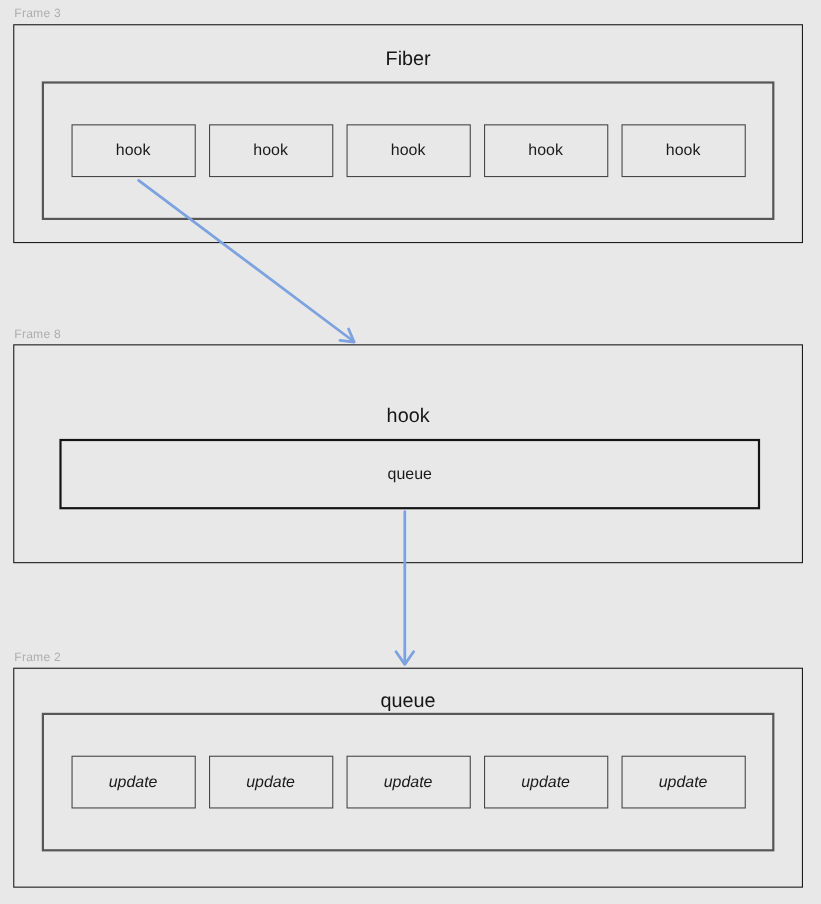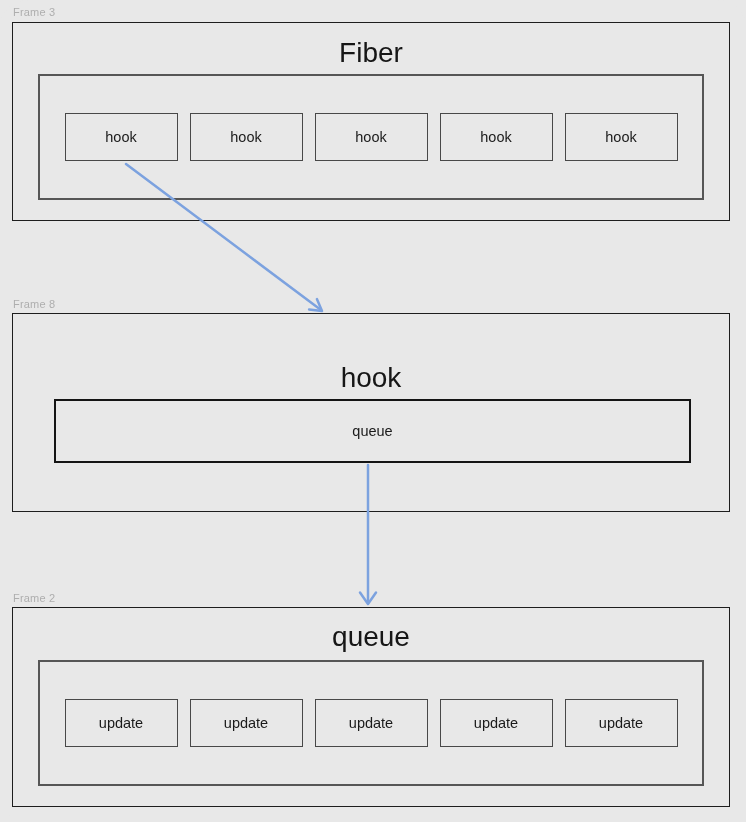--- a/index.html
+++ b/index.html
@@ -14,32 +14,32 @@
   .f3 { top:22px;  height:199px; }
   .f4 { top:313px; height:199px; }
   .f5 { top:607px; height:200px; }
   .frame-label {
     position:absolute; left:13px; font-size:11px; color:#aeaeae;
     letter-spacing:.2px; line-height:13px; user-select:none;
   }
   .fl3 { top:6px; } .fl4 { top:298px; } .fl5 { top:592px; }
   .frame-title {
     position:absolute; left:0; width:100%; text-align:center;
-    font-size:28px; line-height:26px; color:#161616;
+    font-size:18px; line-height:26px; color:#161616;
   }
   .f3 .frame-title { top:17px; }
   .f4 .frame-title { top:51px; }
   .f5 .frame-title { top:16px; }
   .row-container {
     position:absolute; left:25px; width:666px; height:126px; box-sizing:border-box;
     border:2px solid #565656; display:flex; align-items:center;
     justify-content:center; gap:12px;
   }
   .f3 .row-container { top:51px; }
-  .f5 .row-container { top:52px; }
+  .f5 .row-container { top:40px;font-style:italic; }
   .node-box {
     width:113px; height:48px; box-sizing:border-box; border:1.5px solid #484848;
     display:flex; align-items:center; justify-content:center;
     font-size:14.5px; color:#1a1a1a; flex:0 0 auto;
   }
   .queue-box {
     position:absolute; left:41px; top:85px; width:637px; height:64px;
     box-sizing:border-box; border:2px solid #141414; display:flex;
     align-items:center; justify-content:center; font-size:14.5px; color:#1a1a1a;
   }

